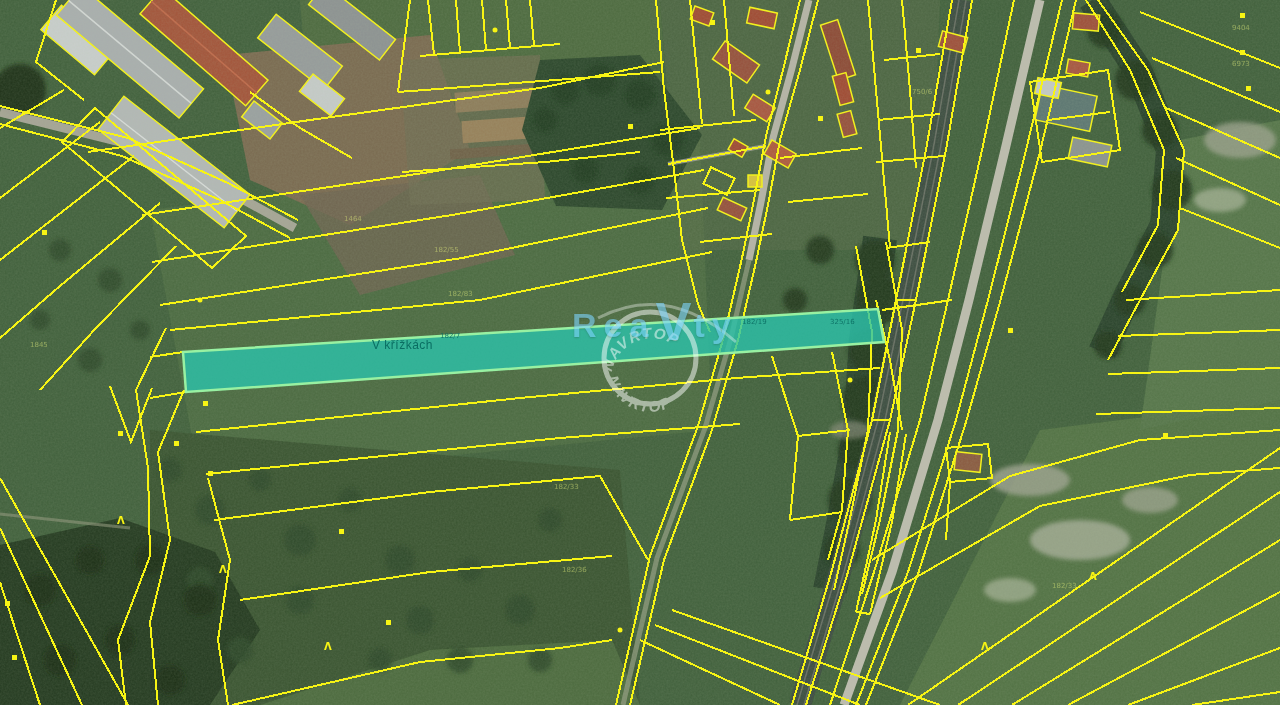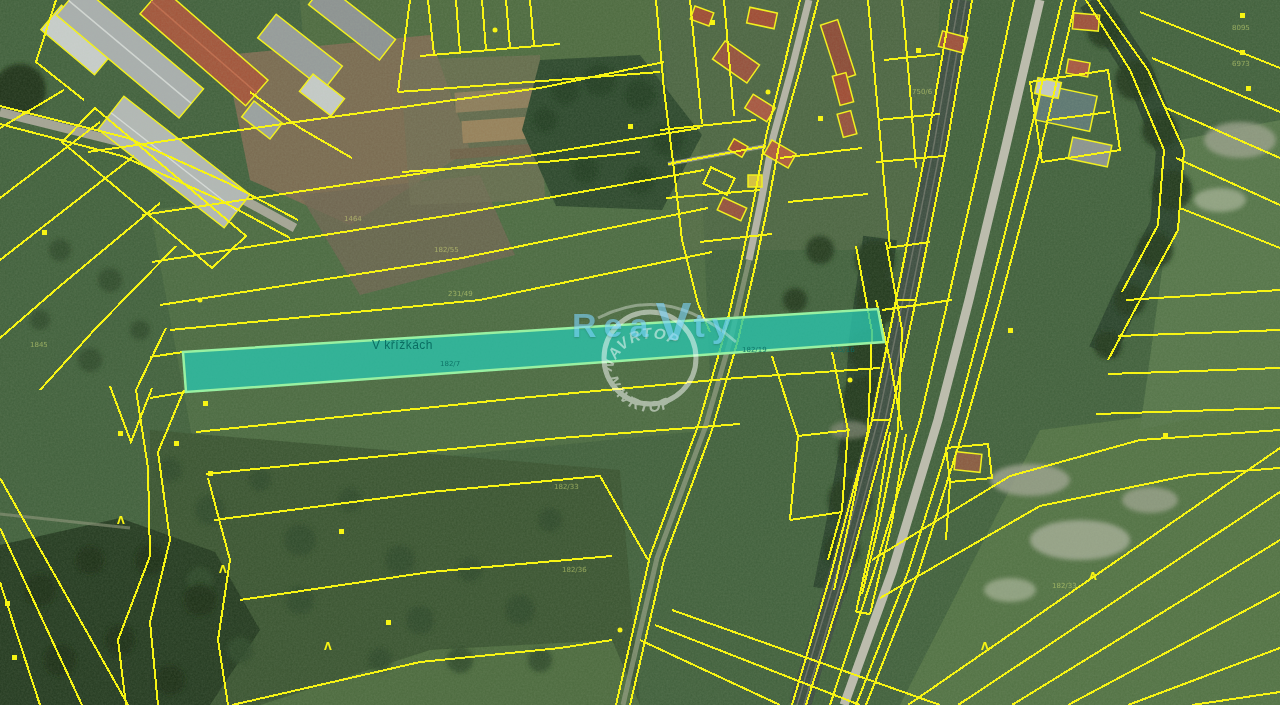--- a/index.html
+++ b/index.html
@@ -1,21 +1,21 @@
 <!DOCTYPE html>
 <html><head>
 <meta charset="utf-8">
 <style>
   html,body{margin:0;padding:0;background:#222;}
   #stage{position:relative;width:1280px;height:705px;overflow:hidden;
          font-family:"Liberation Sans",sans-serif;background:#41603c;}
   #stage svg{position:absolute;left:0;top:0;}
   .overlay{position:absolute;left:0;top:0;width:1280px;height:705px;pointer-events:none;}
   .pn{position:absolute;font:7px "DejaVu Sans",sans-serif;color:#dde97a;opacity:.5;white-space:nowrap;}
-  .pn-cyan{color:#0a6e63;opacity:.9;margin-top:28px;}
+  .pn-cyan{color:#0a6e63;opacity:.9;}
   .parcel-label{position:absolute;left:372px;top:338px;color:#0a6e63;
       font:12px "Liberation Sans",sans-serif;letter-spacing:.5px;}
   .wm{position:absolute;left:572px;top:300px;display:flex;align-items:flex-end;
       color:#7dd3fc;opacity:.6;font-weight:bold;text-shadow:0 1px 2px rgba(30,50,45,.4);}
   .wm .s1,.wm .s3{font-size:34px;letter-spacing:7px;line-height:1;}
   .wm .s2{font-size:54px;line-height:.78;margin:0 2px 0 0;}
 </style>
 </head>
 <body>
 
@@ -405,30 +405,30 @@
       <textPath href="#arcB">NAVRTOP</textPath>
     </text>
   </g>
 </svg>
 
 <div class="overlay">
   <div class="parcel-label">V křížkách</div>
 
   <div class="pn" style="left:344px;top:215px">1464</div>
   <div class="pn" style="left:434px;top:246px">182/55</div>
-  <div class="pn" style="left:448px;top:290px">231/49</div>
+  <div class="pn" style="left:448px;top:290px">182/83</div>
   <div class="pn" style="left:30px;top:341px">1845</div>
   <div class="pn pn-cyan" style="left:440px;top:332px">182/7</div>
   <div class="pn pn-cyan" style="left:742px;top:318px">182/19</div>
   <div class="pn pn-cyan" style="left:830px;top:318px">325/16</div>
   <div class="pn" style="left:554px;top:483px">182/33</div>
   <div class="pn" style="left:562px;top:566px">182/36</div>
   <div class="pn" style="left:912px;top:88px">750/6</div>
   <div class="pn" style="left:1052px;top:582px">182/33</div>
-  <div class="pn" style="left:1232px;top:24px">8095</div>
+  <div class="pn" style="left:1232px;top:24px">9404</div>
   <div class="pn" style="left:1232px;top:60px">6973</div>
 
   <div class="wm">
     <span class="s1">Rea</span>
         <span class="s2">V</span>
         <span class="s3">ty</span>
   </div>
 </div>
 </div>
 

